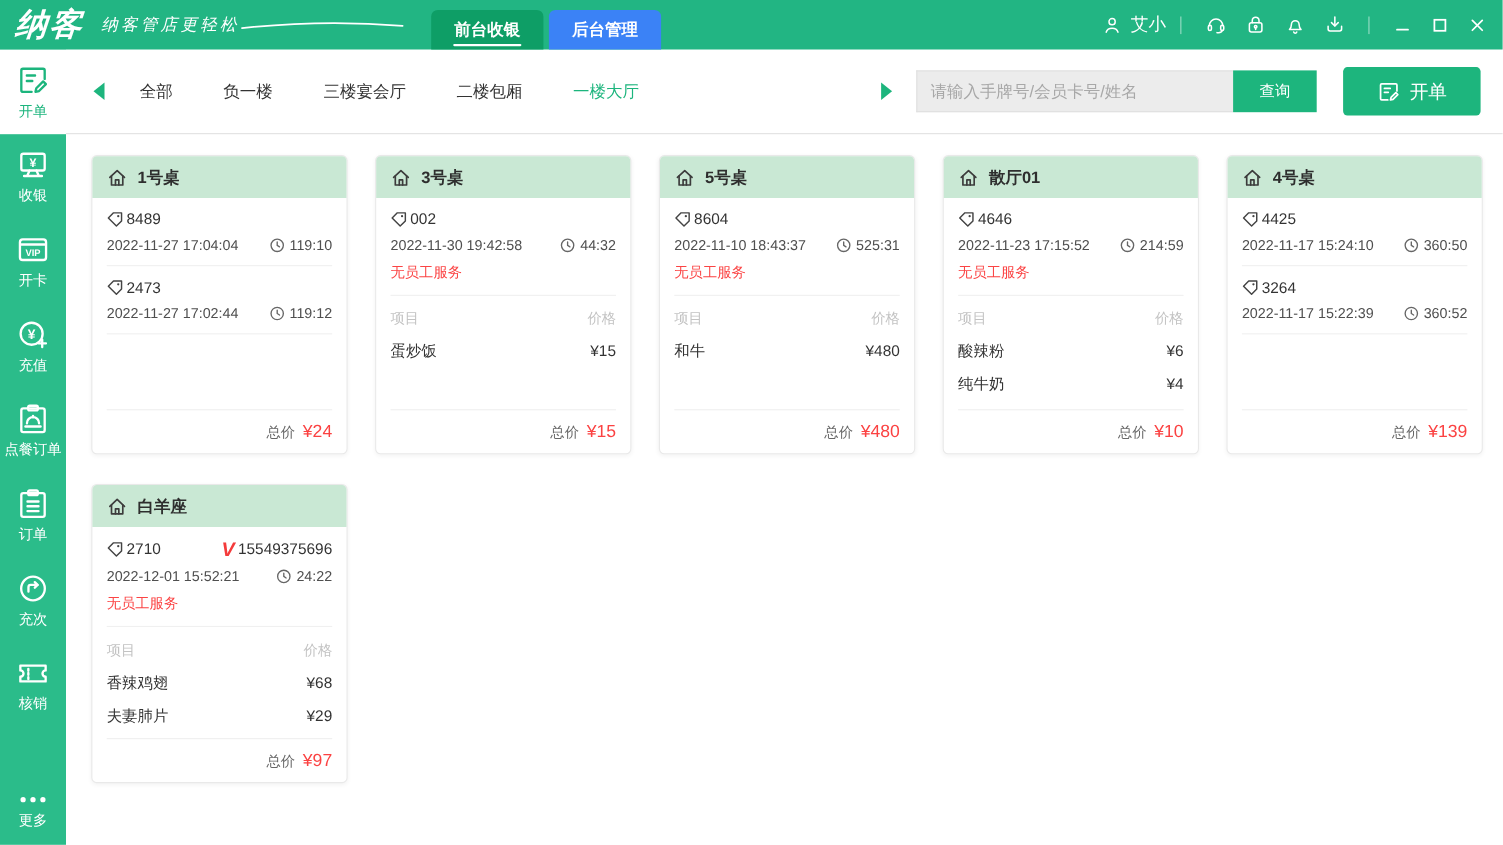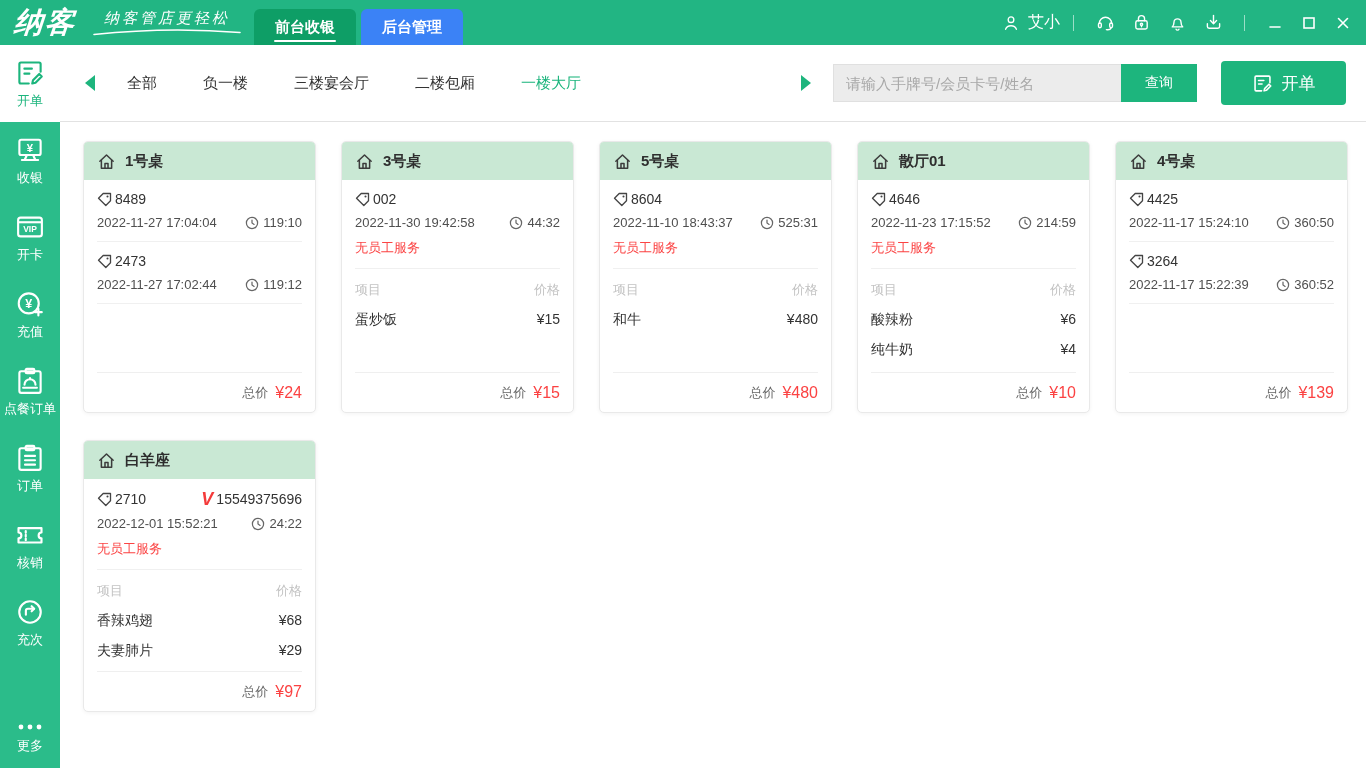--- a/index.html
+++ b/index.html
@@ -4,23 +4,23 @@
 <style>
   *{margin:0;padding:0;box-sizing:border-box}
   html,body{width:1366px;height:768px;overflow:hidden;background:#fff;
     font-family:"Liberation Sans","DejaVu Sans",sans-serif}
 
   
   .titlebar{position:absolute;top:0;left:0;right:0;height:45px;background:#22b583;
     display:flex;align-items:center;color:#fff;z-index:30}
   .logo{font-size:29px;font-weight:bold;font-style:italic;letter-spacing:2px;
     margin-left:14px;transform:skewX(-5deg);white-space:nowrap}
-  .slogan-wrap{margin-left:16px;display:flex;flex-direction:column;align-items:center}
+  .slogan-wrap{margin-left:16px;display:flex;align-items:center}
   .slogan{font-size:15px;font-style:italic;letter-spacing:3px;white-space:nowrap}
-  .main-tabs{display:flex;align-self:flex-end;margin-left:12px;gap:5px}
+  .main-tabs{display:flex;align-self:flex-end;margin-left:24px;gap:5px}
   .main-tab{height:36px;padding:0 21px;display:flex;align-items:center;justify-content:center;
     font-size:15px;font-weight:bold;border-radius:6px 6px 0 0;background:#3b82f6;position:relative;cursor:pointer}
   .main-tab.active{background:#0e9e66}
   .main-tab.active::after{content:"";position:absolute;bottom:3px;left:20px;right:20px;height:2px;background:#fff;border-radius:1px}
   .titlebar-right{margin-left:auto;display:flex;align-items:center;margin-right:6px}
   .tb-user{display:flex;align-items:center;gap:7px;font-size:16px;cursor:pointer}
   .tb-sep{width:1px;height:16px;background:rgba(255,255,255,.55);margin:0 13px}
   .tb-ico{width:36px;display:flex;justify-content:center;align-items:center;cursor:pointer}
   .win-btn{width:34px;height:32px;display:flex;align-items:center;justify-content:center;cursor:pointer}
 
@@ -213,35 +213,35 @@
         <rect x="3.5" y="4.2" width="17" height="17.3" rx="1.5"></rect>
         <rect x="8.5" y="2.3" width="7" height="3.4" rx="1"></rect>
         <path d="M8 10.3 h8 M8 13.8 h8 M8 17.3 h8"></path>
       </svg>
     </span>
     <span class="side-label">订单</span>
   </div>
   <div class="side-item">
     <span class="ico">
       <svg width="30" height="30" viewBox="0 0 24 24" fill="none" stroke="currentColor" stroke-width="1.7" stroke-linecap="round" stroke-linejoin="round">
-        <path d="M2.8 6.5 H21.2 V10 a2.3 2.3 0 0 0 0 4.6 V18 H2.8 V14.6 a2.3 2.3 0 0 0 0 -4.6 Z"></path>
-        <path d="M8.6 8.8 v1.4 M8.6 11.8 v1.4 M8.6 14.8 v1.4"></path>
-      </svg>
-    </span>
-    <span class="side-label">核销</span>
-  </div>
-  <div class="side-item">
-    <span class="ico">
-      <svg width="30" height="30" viewBox="0 0 24 24" fill="none" stroke="currentColor" stroke-width="1.7" stroke-linecap="round" stroke-linejoin="round">
         <circle cx="12" cy="12" r="8.6"></circle>
         <path d="M8.7 14.2 V11 a1.6 1.6 0 0 1 1.6 -1.6 h5"></path>
         <path d="M13.3 7.4 l2 2 -2 2"></path>
       </svg>
     </span>
     <span class="side-label">充次</span>
+  </div>
+  <div class="side-item">
+    <span class="ico">
+      <svg width="30" height="30" viewBox="0 0 24 24" fill="none" stroke="currentColor" stroke-width="1.7" stroke-linecap="round" stroke-linejoin="round">
+        <path d="M2.8 6.5 H21.2 V10 a2.3 2.3 0 0 0 0 4.6 V18 H2.8 V14.6 a2.3 2.3 0 0 0 0 -4.6 Z"></path>
+        <path d="M8.6 8.8 v1.4 M8.6 11.8 v1.4 M8.6 14.8 v1.4"></path>
+      </svg>
+    </span>
+    <span class="side-label">核销</span>
   </div>
   <div class="side-item side-item-more">
     <span class="ico">
       <svg width="26" height="12" viewBox="0 0 26 12">
           <g fill="currentColor">
             <circle cx="4" cy="6" r="2.4"></circle>
             <circle cx="13" cy="6" r="2.4"></circle>
             <circle cx="22" cy="6" r="2.4"></circle>
           </g>
         </svg>

